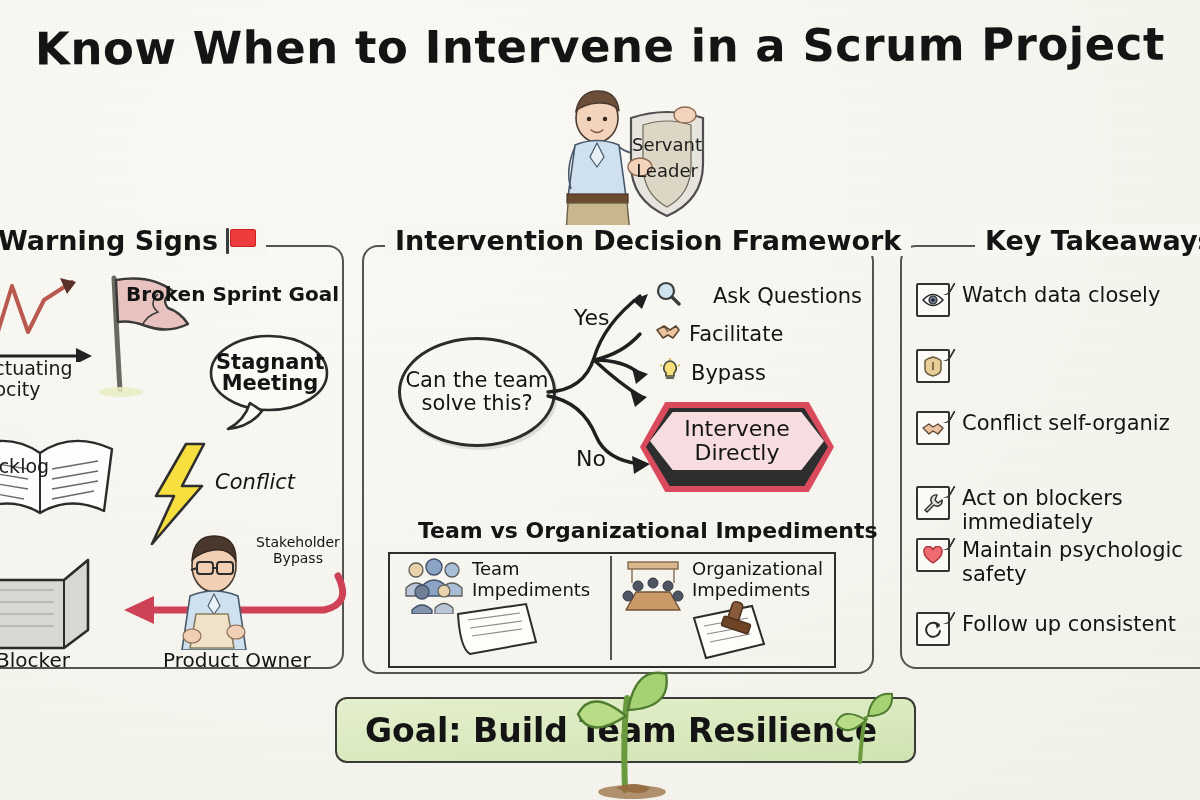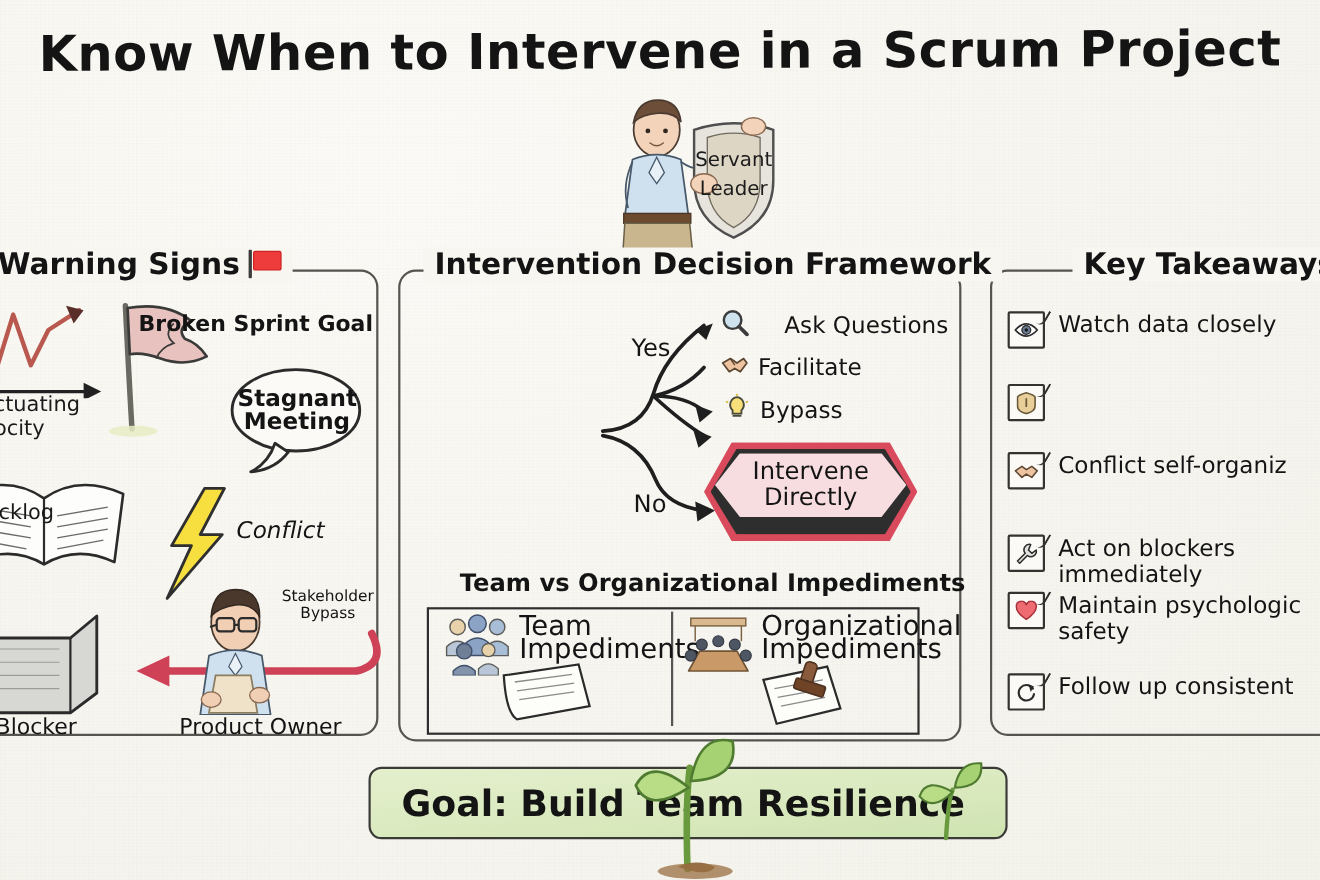--- a/index.html
+++ b/index.html
@@ -96,21 +96,21 @@
     position:absolute;left:650px;top:412px;width:174px;height:58px;
     background:#f7dde0;
     clip-path:polygon(13% 0%, 87% 0%, 100% 50%, 87% 100%, 13% 100%, 0% 50%);
     display:flex;align-items:center;justify-content:center;text-align:center;
     font-size:22px;line-height:24px;color:#141414;
   }
 
   .imp-title{position:absolute;left:418px;top:518px;font-size:22px;font-weight:600;color:#141414;white-space:nowrap;}
   .imp-box{position:absolute;left:388px;top:552px;width:444px;height:112px;border:2.5px solid #2e2e2e;}
   .imp-div{position:absolute;left:610px;top:556px;width:2px;height:104px;background:#555;}
-  .imp-cell{position:absolute;display:flex;align-items:flex-start;gap:8px;font-size:25px;line-height:21px;color:#141414;}
+  .imp-cell{position:absolute;display:flex;align-items:flex-start;gap:8px;font-size:18px;line-height:21px;color:#141414;}
   .imp-1{left:402px;top:558px;}
   .imp-2{left:622px;top:558px;}
 
   
   .kt-item{position:absolute;display:flex;align-items:flex-start;gap:12px;font-size:21px;line-height:24px;color:#141414;white-space:nowrap;}
   .kt-box{
     width:30px;height:30px;min-width:30px;border:2px solid #33332f;border-radius:2px;
     display:flex;align-items:center;justify-content:center;position:relative;flex:none;
     background:#fbfaf6;
   }
@@ -264,20 +264,23 @@
       </g>
       <path d="M38 64 q24 -10 48 0 l8 54 l-64 0z" fill="#cfe0ef" stroke="#46586a" stroke-width="1.6"></path>
       <path d="M62 62 l-6 12 l6 8 l6 -8z" fill="#eaf2f8" stroke="#46586a" stroke-width="1.1"></path>
       <path d="M44 82 l32 0 l6 34 l-44 0z" fill="#f0e2c8" stroke="#8b7d5f" stroke-width="1.6"></path>
       <ellipse cx="40" cy="104" rx="9" ry="7" fill="#f0cfb4" stroke="#8a6a52" stroke-width="1.2"></ellipse>
       <ellipse cx="84" cy="100" rx="9" ry="7" fill="#f0cfb4" stroke="#8a6a52" stroke-width="1.2"></ellipse>
     </svg>
   </div>
   <div class="po-lbl hand">Product Owner</div>
 
+  <div class="oval hand">
+    <span>Can the team solve this?</span>
+  </div>
 
   <div class="branch">
     <svg width="200" height="230" viewBox="0 0 200 230">
 
       <path d="M8 122 q36 -2 46 -34 q10 -34 46 -62" fill="none" stroke="#1f1f1f" stroke-width="3.4" stroke-linecap="round"></path>
       <path d="M92 30 l16 -6 l-6 15 z" fill="#1f1f1f"></path>
 
       <path d="M54 90 q28 -6 46 -26" fill="none" stroke="#1f1f1f" stroke-width="3.4" stroke-linecap="round"></path>
       <path d="M0 0 l0 0" fill="none"></path>
       <path d="M54 90 q30 0 46 14" fill="none" stroke="#1f1f1f" stroke-width="3.4" stroke-linecap="round"></path>

